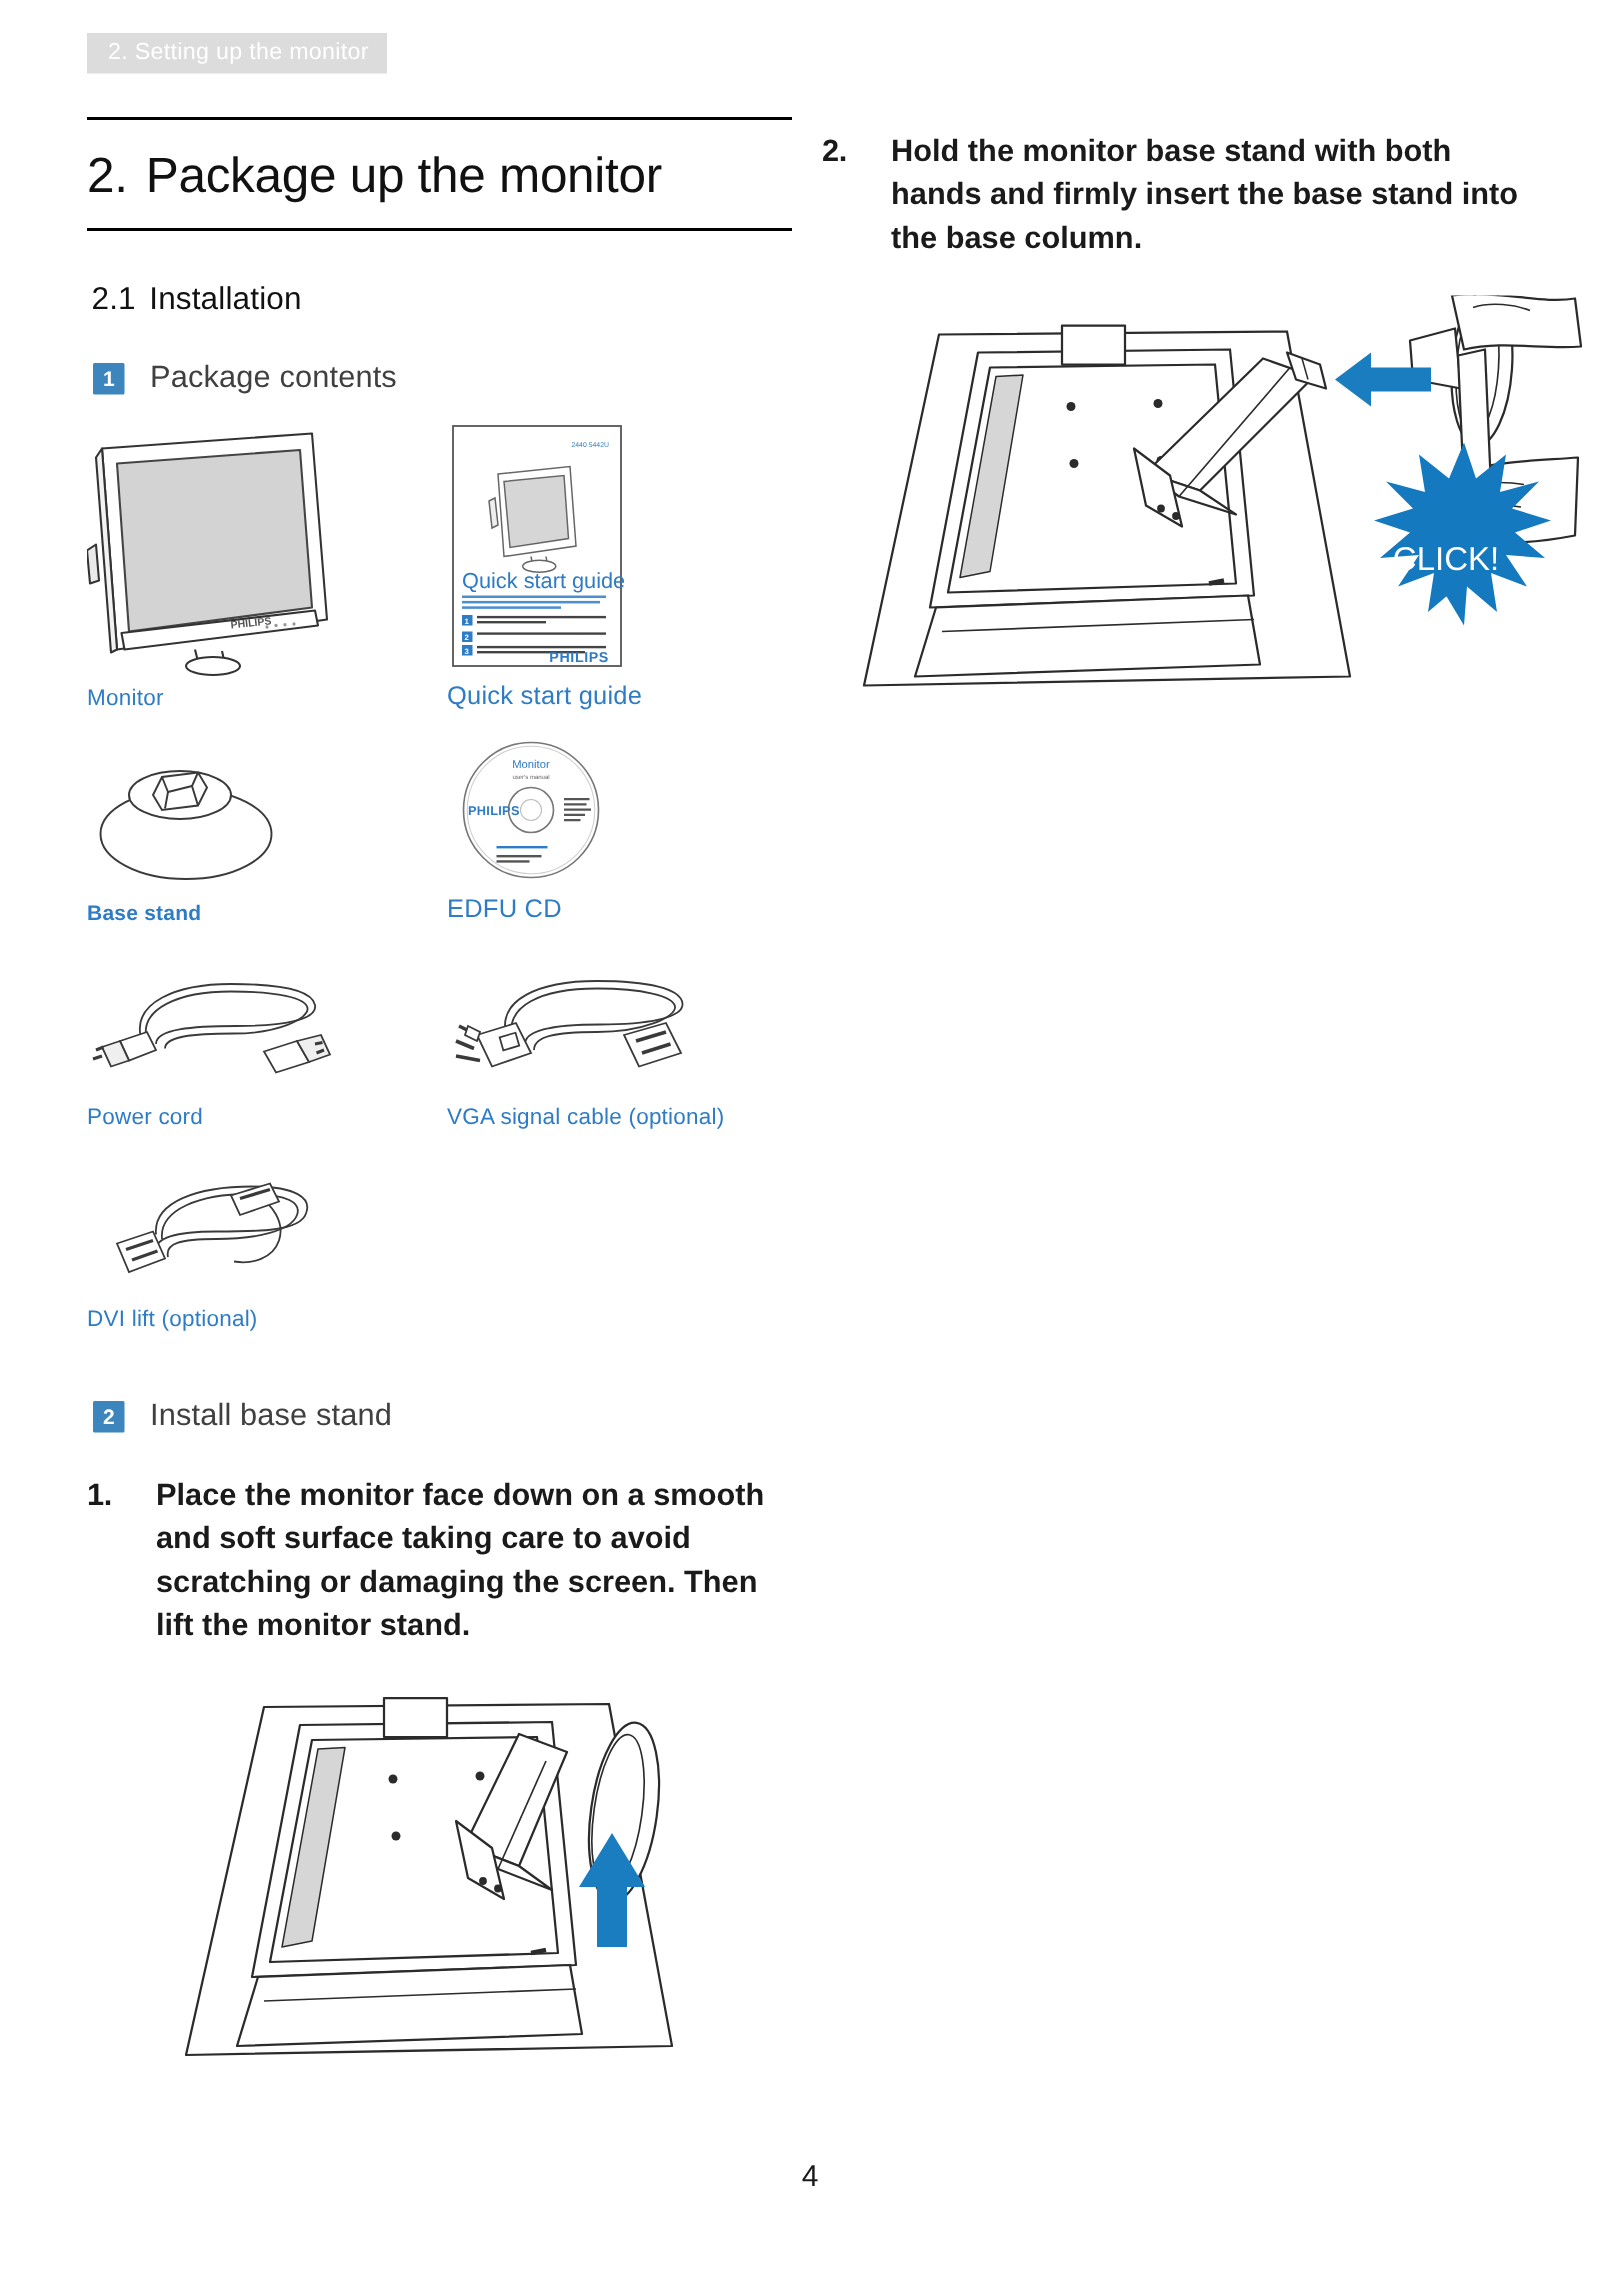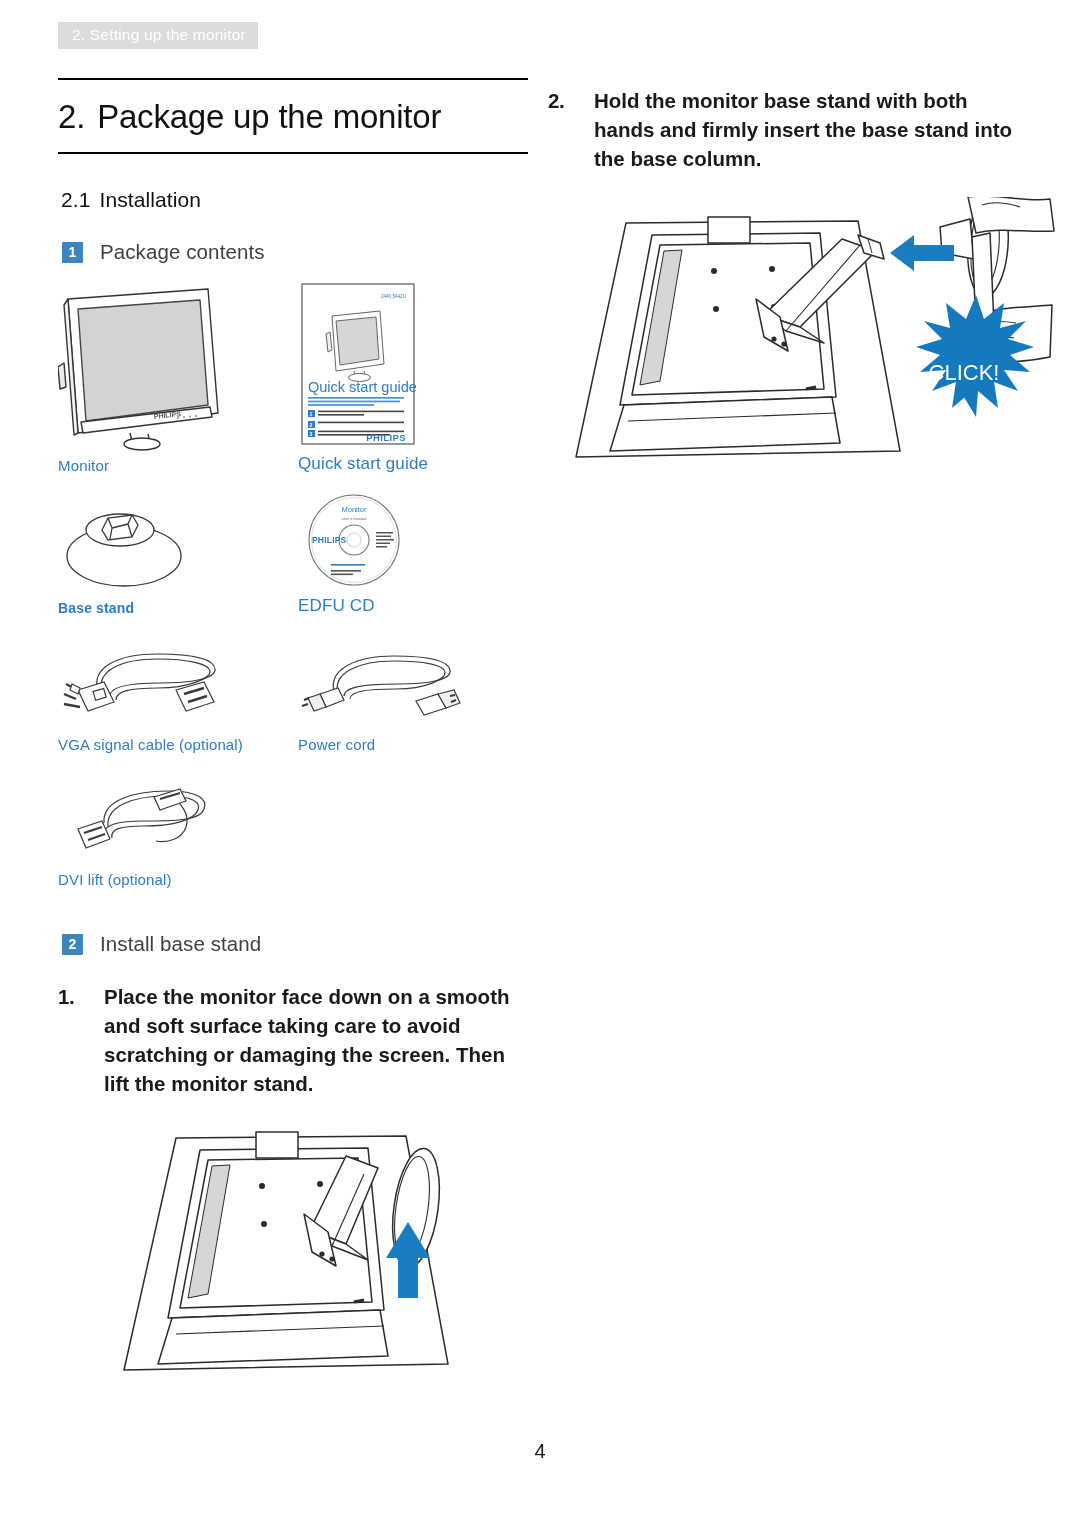--- a/index.html
+++ b/index.html
@@ -291,52 +291,52 @@
         </svg>
         <div class="caption lg">EDFU CD</div>
       </div>
     </div>
 
     <div class="cgrid" style="margin-top:28px;">
 
       <div class="cell">
         <svg class="art" width="170" height="86" viewBox="0 0 170 86">
           <g fill="none" stroke="#3a3a3a" stroke-width="1.2">
+            <path d="M36 48 C30 24 60 12 96 12 C128 12 150 16 152 26 C154 36 130 40 100 40 C70 40 46 42 46 52"></path>
+            <path d="M40 50 C34 28 62 17 96 17 C126 17 146 21 147 28 C148 35 128 45 98 45 C70 45 52 47 52 55"></path>
+
+            <path d="M22 50 L40 44 L46 56 L28 63 Z" fill="#ffffff"></path>
+            <path d="M10 54 L22 50 L28 63 L16 67 Z" fill="#efefef"></path>
+            <path d="M6 56 L11 54 M4 62 L10 60" stroke-width="2.2"></path>
+
+            <path d="M118 57 L140 50 L148 64 L126 71 Z" fill="#ffffff"></path>
+            <path d="M140 50 L156 46 L162 59 L148 64 Z" fill="#efefef"></path>
+            <path d="M152 52 L157 51 M153 58 L158 56" stroke-width="2"></path>
+          </g>
+        </svg>
+        <div class="caption">Power cord</div>
+      </div>
+
+      <div class="cell">
+        <svg class="art" width="170" height="86" viewBox="0 0 170 86">
+          <g fill="none" stroke="#3a3a3a" stroke-width="1.2">
             <path d="M40 48 C32 22 62 10 100 10 C134 10 156 15 157 25 C158 35 132 39 102 39 C74 39 52 42 52 52"></path>
             <path d="M44 50 C37 26 64 15 100 15 C130 15 151 20 152 27 C153 34 131 44 100 44 C72 44 58 47 58 56"></path>
 
             <path d="M20 46 L46 38 L56 58 L30 67 Z" fill="#ffffff"></path>
             <rect x="36" y="46" width="11" height="9" fill="#ffffff" transform="rotate(-16 41 50)"></rect>
             <path d="M8 40 L20 46 M6 50 L18 55 M6 60 L22 63" stroke-width="2.4"></path>
             <path d="M14 40 L22 44 L20 50 L12 46 Z" fill="#ffffff"></path>
 
             <path d="M118 46 L146 38 L156 58 L128 67 Z" fill="#ffffff"></path>
             <path d="M126 50 L146 44" stroke-width="2.4"></path>
             <path d="M130 58 L149 52" stroke-width="2.4"></path>
           </g>
         </svg>
         <div class="caption">VGA signal cable (optional)</div>
-      </div>
-
-      <div class="cell">
-        <svg class="art" width="170" height="86" viewBox="0 0 170 86">
-          <g fill="none" stroke="#3a3a3a" stroke-width="1.2">
-            <path d="M36 48 C30 24 60 12 96 12 C128 12 150 16 152 26 C154 36 130 40 100 40 C70 40 46 42 46 52"></path>
-            <path d="M40 50 C34 28 62 17 96 17 C126 17 146 21 147 28 C148 35 128 45 98 45 C70 45 52 47 52 55"></path>
-
-            <path d="M22 50 L40 44 L46 56 L28 63 Z" fill="#ffffff"></path>
-            <path d="M10 54 L22 50 L28 63 L16 67 Z" fill="#efefef"></path>
-            <path d="M6 56 L11 54 M4 62 L10 60" stroke-width="2.2"></path>
-
-            <path d="M118 57 L140 50 L148 64 L126 71 Z" fill="#ffffff"></path>
-            <path d="M140 50 L156 46 L162 59 L148 64 Z" fill="#efefef"></path>
-            <path d="M152 52 L157 51 M153 58 L158 56" stroke-width="2"></path>
-          </g>
-        </svg>
-        <div class="caption">Power cord</div>
       </div>
     </div>
 
     <div class="cgrid" style="margin-top:26px;">
 
       <div class="cell">
         <svg class="art" width="170" height="86" viewBox="0 0 170 86">
           <g fill="none" stroke="#3a3a3a" stroke-width="1.2">
             <path d="M46 44 C44 22 74 12 110 12 C140 12 150 20 146 30 C142 42 114 42 86 42 C60 42 44 46 46 56"></path>
             <path d="M50 47 C48 27 76 17 108 17 C134 17 143 23 140 31 C136 42 112 47 86 47 C62 47 52 50 54 59"></path>

